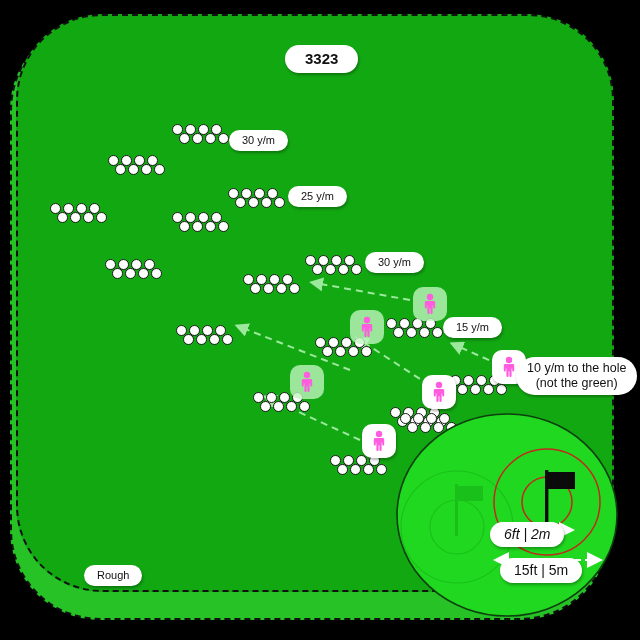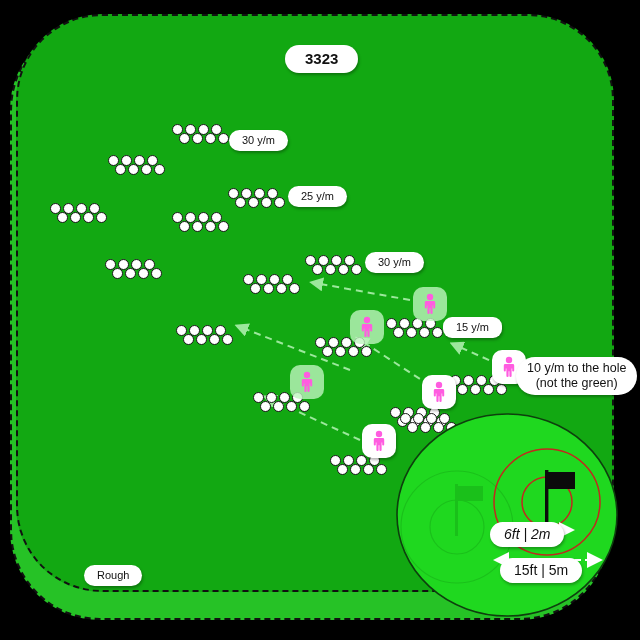--- a/index.html
+++ b/index.html
@@ -213,21 +213,21 @@
         </span>
       </div>
     </div>
 
   <div class="pill big" style="left:285px;top:45px;">3323</div>
 
   <div id="distance-layer">
       <div class="pill" style="left: 229px; top: 130px;">30 y/m</div>
       <div class="pill" style="left: 288px; top: 186px;">25 y/m</div>
       <div class="pill" style="left: 365px; top: 252px;">30 y/m</div>
-      <div class="pill" style="left: 443px; top: 317px; border-radius: 9px;">15 y/m</div>
+      <div class="pill" style="left: 443px; top: 317px;">15 y/m</div>
     </div>
 
   <div class="pill hole-pill" id="hole-callout" style="left: 516px; top: 357px;">
     <span class="l1">10 y/m to the hole</span>
     <span class="l2">(not the green)</span>
   </div>
 
   <div class="pill" style="left:84px;top:565px;">Rough</div>
 
   <div class="greenInset">

